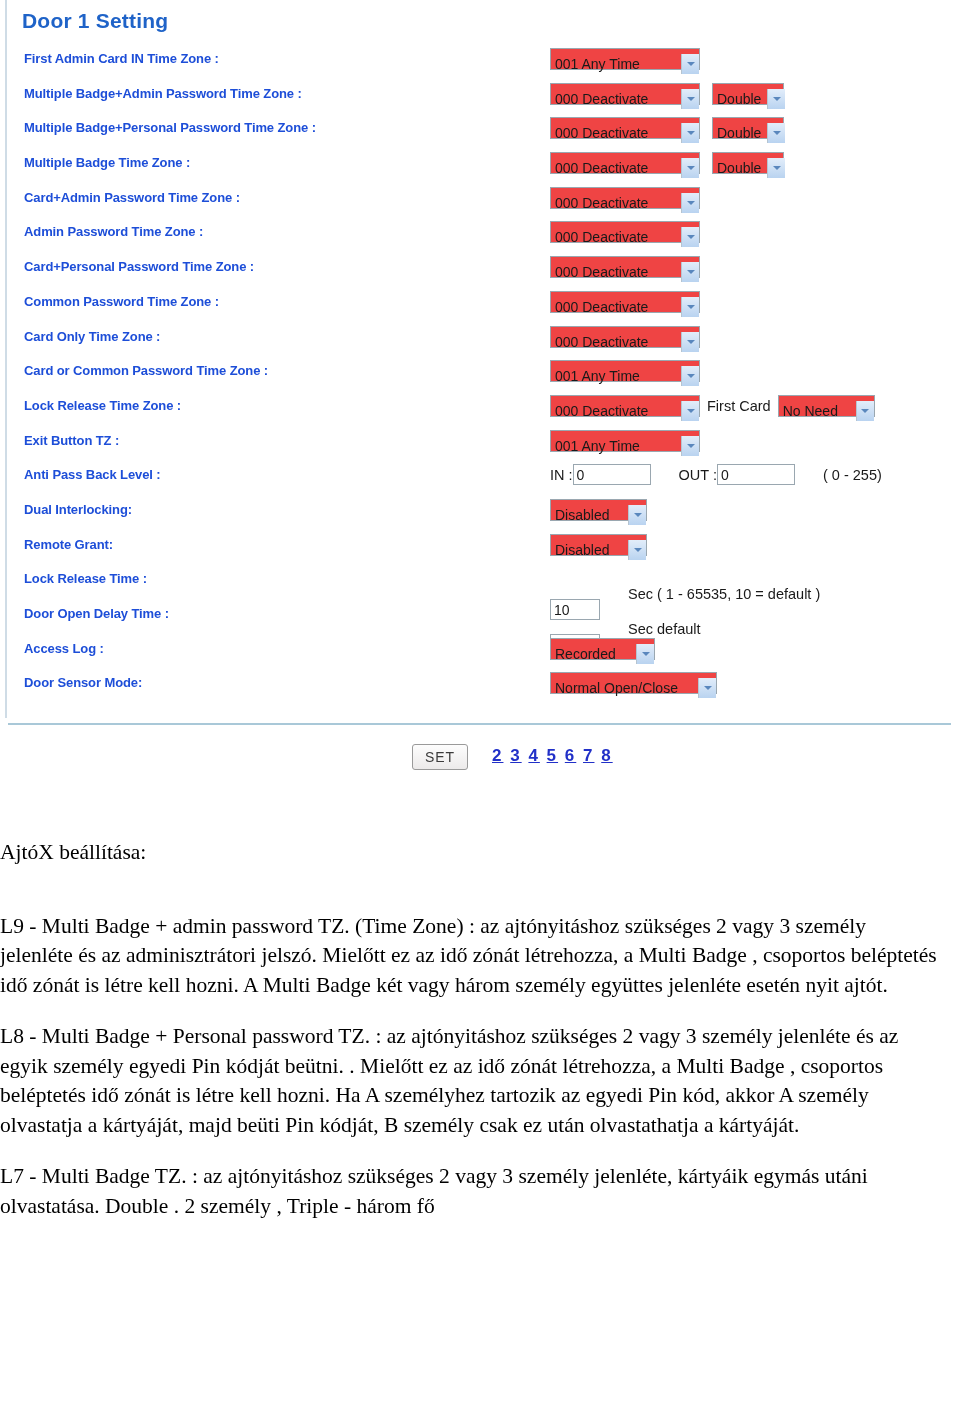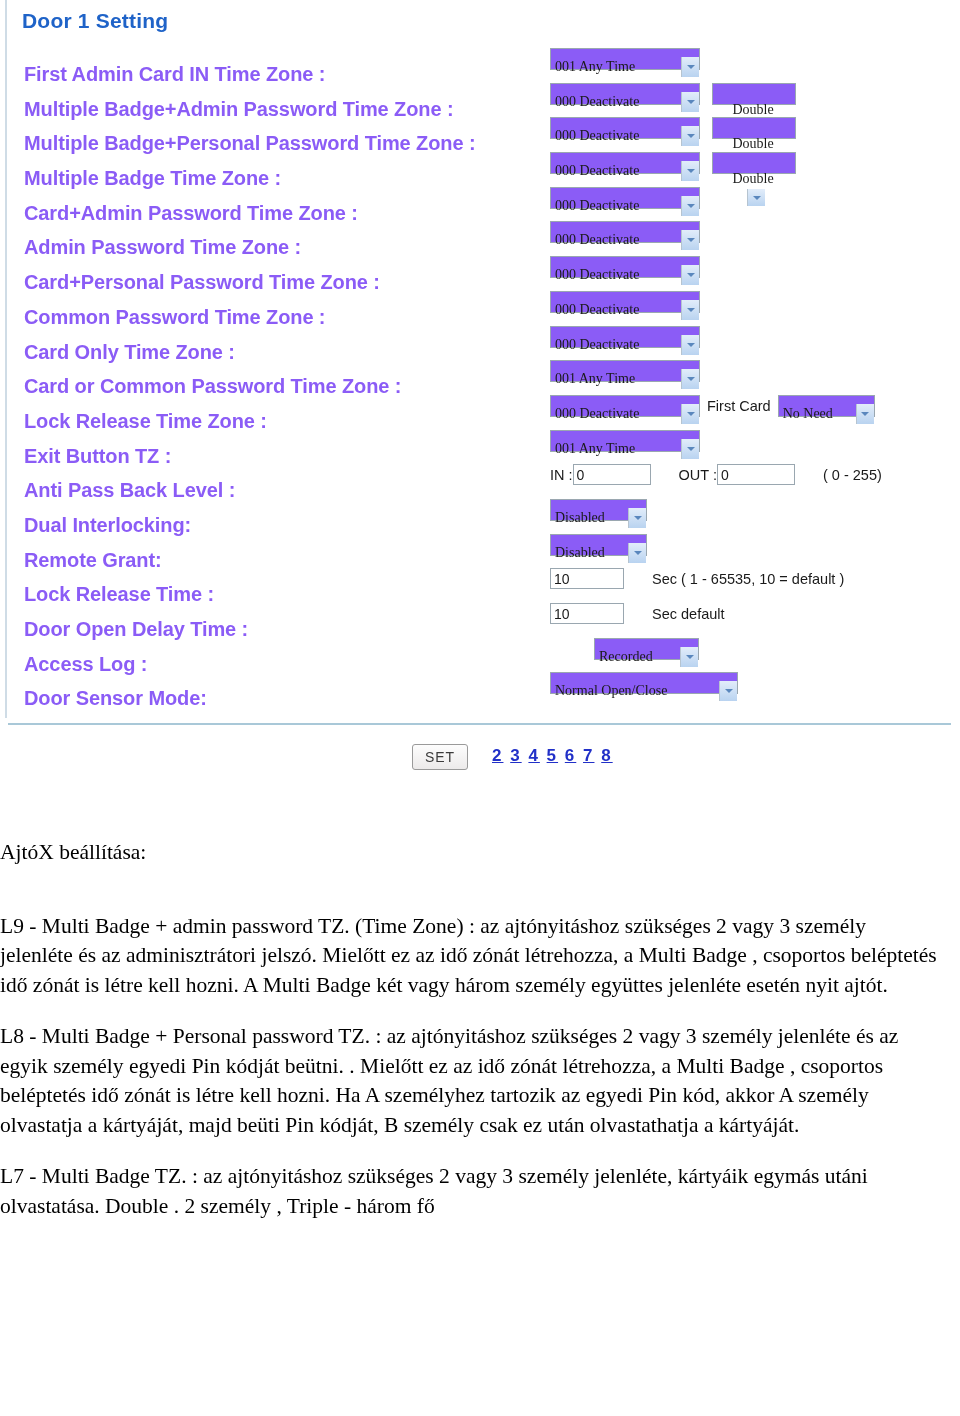--- a/index.html
+++ b/index.html
@@ -46,50 +46,48 @@
     width: 960px;
   }
   .frow {
     position: relative;
     height: 34.7px;
   }
   .flabel {
     position: absolute;
     left: 24px;
     top: 3px;
-    font-size: 20px;
+    font-size: 13px;
     font-weight: bold;
-    color: #8b5cf6;
+    color: #1d4ed8;
     white-space: nowrap;
     letter-spacing: -0.1px;
-    margin-top: 12px;
   }
   .fcontrols {
     position: absolute;
     left: 550px;
     top: 0px;
     display: flex;
     align-items: center;
     white-space: nowrap;
   }
 
   
   .sel {
     display: inline-flex;
     align-items: center;
     justify-content: space-between;
     height: 22px;
     border: 1px solid #9aa7b0;
-    background: #8b5cf6;
+    background: #ef4444;
     box-sizing: border-box;
-    padding: 16px 0 0 4px;
+    padding: 10px 0 0 4px;
     font-size: 14px;
     color: #1a1a1a;
     vertical-align: middle;
-    font-family: Liberation Serif, serif;
   }
   .sel .sel-text {
     padding-right: 6px;
     line-height: 20px;
     white-space: nowrap;
   }
   .sel .sel-arrow {
     width: 17px;
     height: 20px;
     flex: 0 0 17px;
@@ -102,41 +100,41 @@
     position: absolute;
     left: 50%; top: 50%;
     margin-left: -4px;
     margin-top: -2px;
     width: 0; height: 0;
     border-left: 4px solid transparent;
     border-right: 4px solid transparent;
     border-top: 4px solid #5a87bd;
   }
   .sel.w-tz   { width: 150px; }
-  .sel.w-dbl  { width:  84px; flex-direction: column; }
+  .sel.w-dbl  { width:  72px; }
   .sel.w-need { width:  97px; }
   .sel.w-dis  { width:  97px; }
-  .sel.w-rec  { width: 105px; margin-left: 44px; }
-  .sel.w-dsm  { width: 188px; align-items: center; }
+  .sel.w-rec  { width: 105px; }
+  .sel.w-dsm  { width: 167px; align-items: center; }
 
   
   .txt {
     display: inline-block;
     height: 21px;
     line-height: 21px;
     border: 1px solid #9aa7b0;
     background: #ffffff;
     box-sizing: border-box;
     padding: 0 3px;
     font-size: 14px;
     color: #1a1a1a;
     vertical-align: middle;
   }
   .txt.w-apb { width: 78px; }
-  .txt.w-sec { width: 74px; }
+  .txt.w-sec { width: 50px; margin-top: 31px; }
 
   .inline-label {
     font-size: 14.5px;
     font-weight: normal;
     color: #1a1a1a;
     white-space: nowrap;
   }
   .gap-s { margin-left: 7px; }
   .gap-m { margin-left: 12px; }
   .gap-l { margin-left: 28px; }

